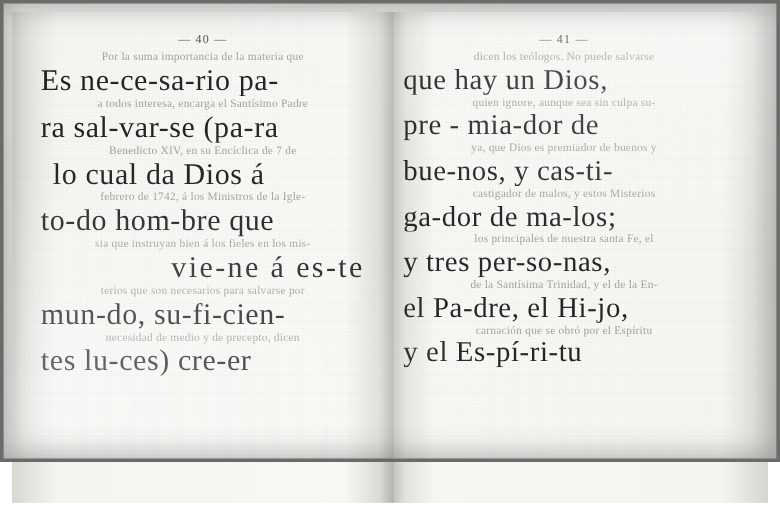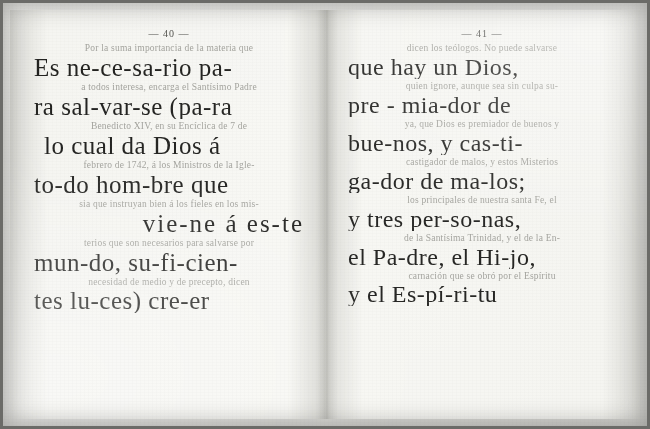--- a/index.html
+++ b/index.html
@@ -10,21 +10,21 @@
   body {
     width: 650px;
     height: 429px;
     overflow: hidden;
     font-family: "Liberation Serif", serif;
   }
 
   #page {
     position: relative;
     width: 650px;
-    height: 429px;
+    height: 385px;
     background: #dcdcd8;
     background-image:
       radial-gradient(ellipse at 20% 10%, #f2f2ef 0%, #e3e3df 40%, #d2d2ce 100%);
   }
 
   
   #frame {
     position: absolute;
     left: 0; top: 0; right: 0; bottom: 0;
     box-shadow: inset 0 0 0 3px #6b6b68, inset 0 0 22px 6px rgba(90,90,88,0.45);
@@ -47,21 +47,21 @@
         #f6f6f2 56%, #f4f4f0 94%, #d5d5d0 100%);
   }
 
   .page-half {
     position: absolute;
     top: 0;
     height: 409px;
     box-sizing: border-box;
   }
   #left-page  { left: 0;     width: 316px; padding: 18px 22px 10px 24px; }
-  #right-page { left: 316px; width: 314px; padding: 18px 24px 4px 22px; }
+  #right-page { left: 304px; width: 314px; padding: 18px 24px 4px 22px; }
 
   .folio {
     text-align: center;
     font-size: 10px;
     letter-spacing: 1px;
     color: #4a4a46;
     margin-bottom: 4px;
     font-family: "Liberation Serif", serif;
   }
 

